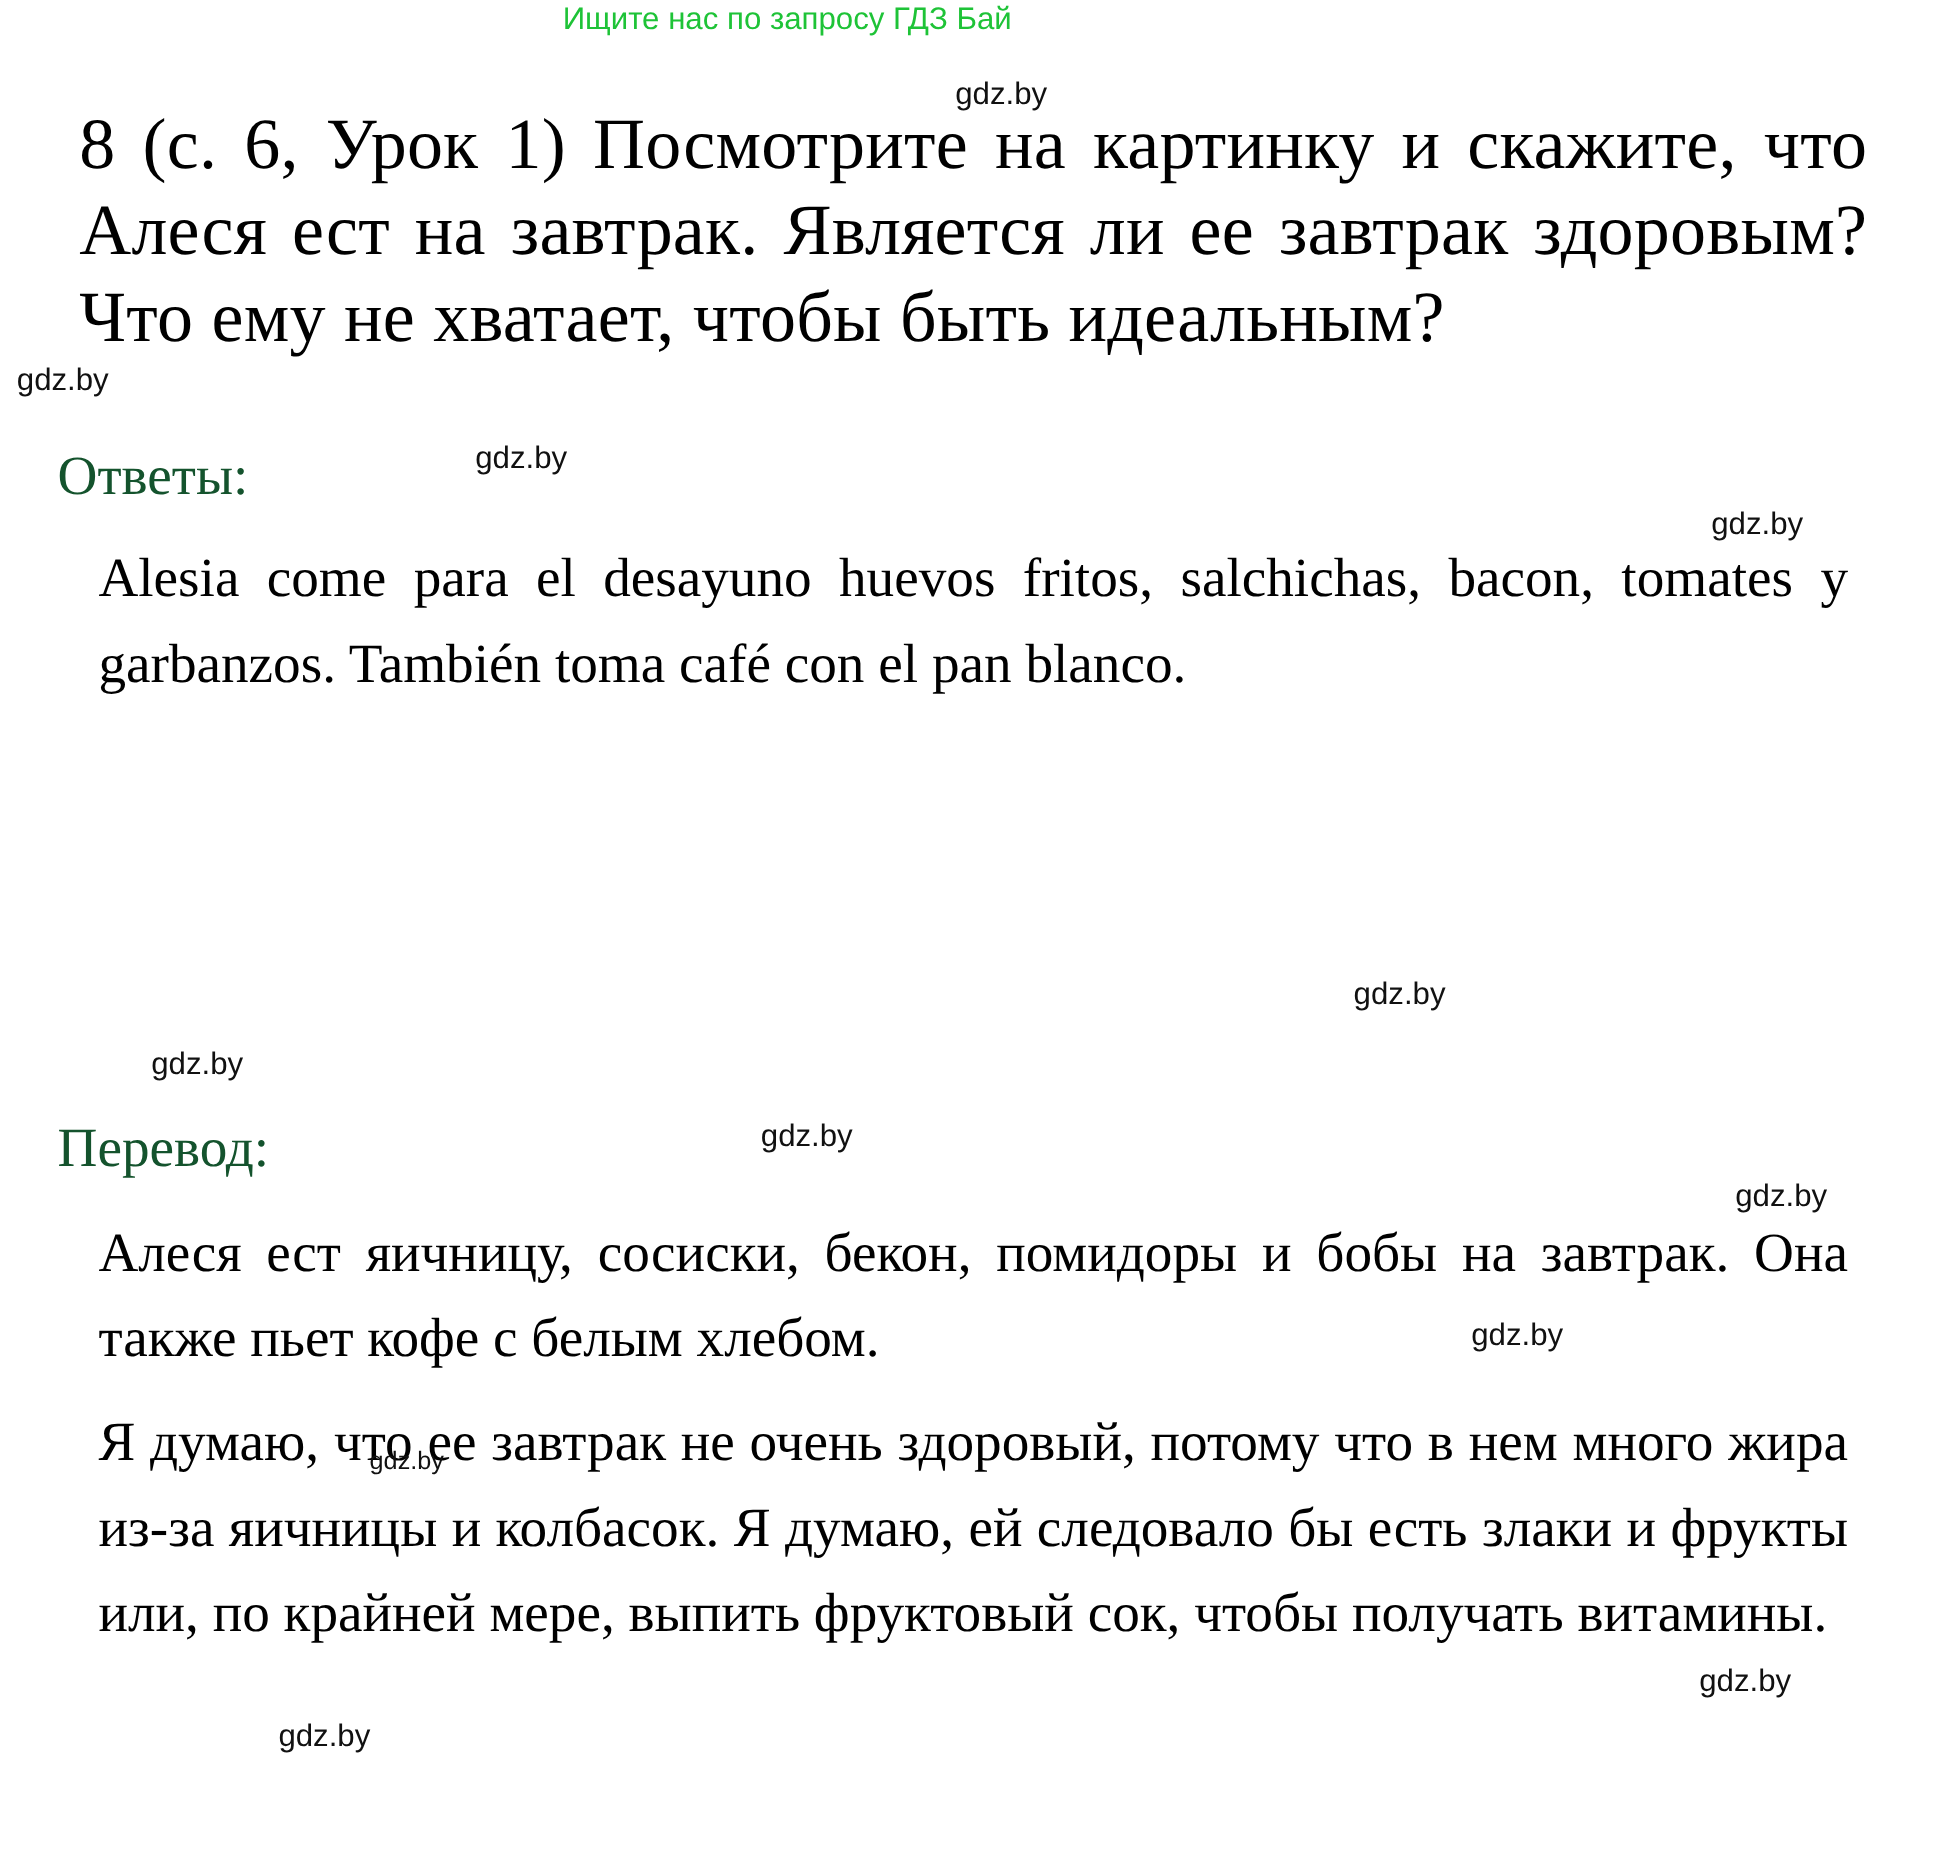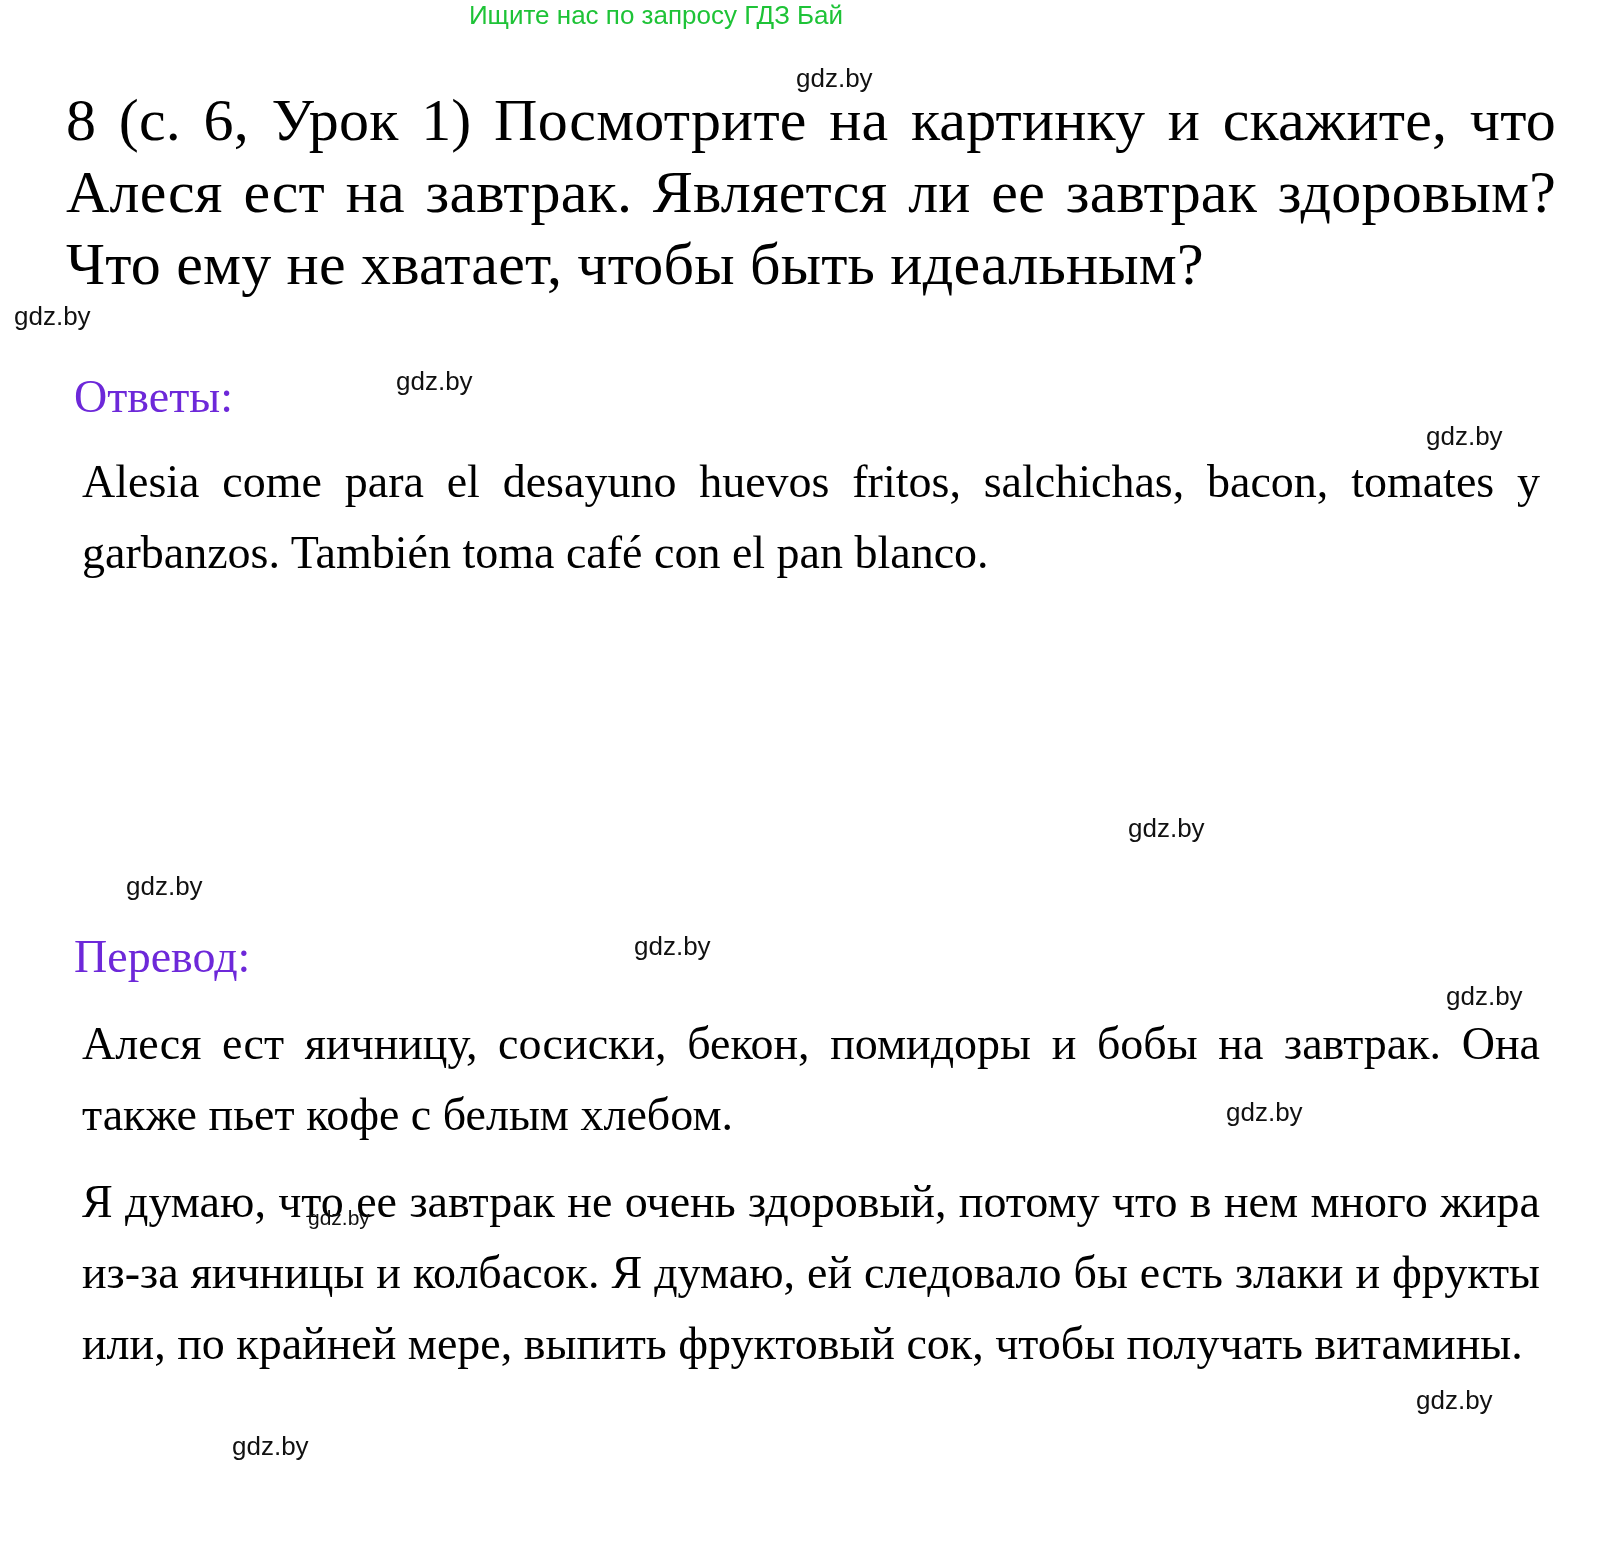--- a/index.html
+++ b/index.html
@@ -14,22 +14,22 @@
     font-size: 26px; color: #111; line-height: 30px; white-space: nowrap; margin-top: 11px;
   }
   .wm-small { font-size: 21px; }
   .question {
     position: absolute; left: 66px; top: 84px; width: 1490px;
     font-family: "Liberation Serif", serif; font-weight: normal; font-size: 60px;
     line-height: 72px; text-align: justify; text-align-last: left; color: #000;
     letter-spacing: 0.2px;
   }
   .section-label {
-    position: absolute; left: 74px; font-family: "Liberation Serif", serif;
-    font-size: 46px; color: #6d28d9; line-height: 50px;
+    position: absolute; left: 48px; font-family: "Liberation Serif", serif;
+    font-size: 46px; color: #14532d; line-height: 50px;
   }
   .para {
     position: absolute; left: 66px; width: 1490px;
     font-family: "Liberation Serif", serif; font-size: 46px; line-height: 71px;
     text-align: justify; color: #000;
   }
   .para p { margin: 16px; }
   .footer {
     position: absolute; left: 0; top: 1506px; width: 1612px; text-align: center;
     font-family: "Liberation Sans", sans-serif; font-size: 26px; color: #4a1486;

